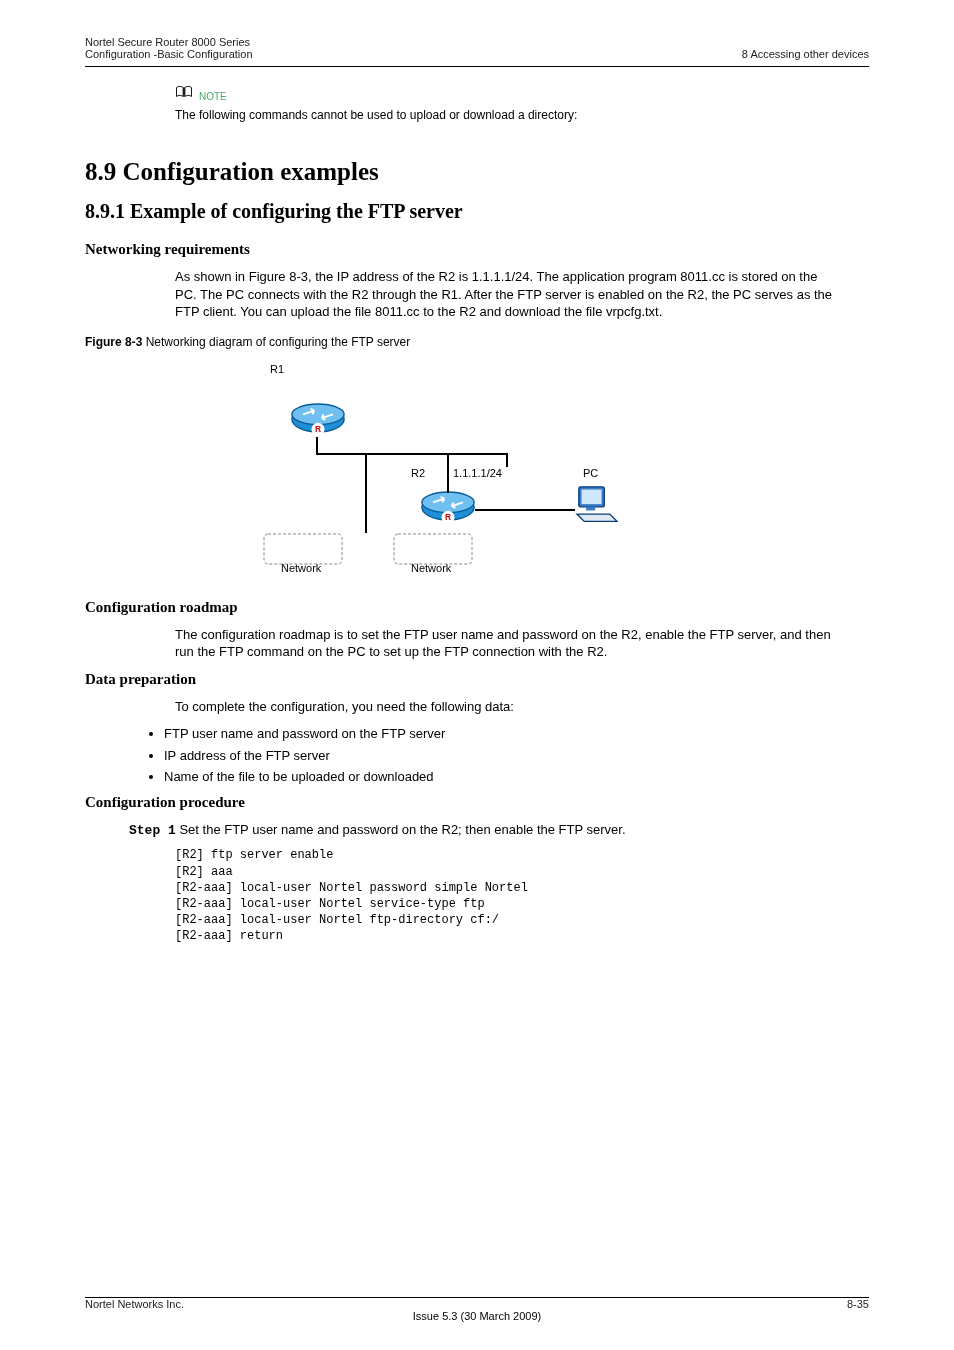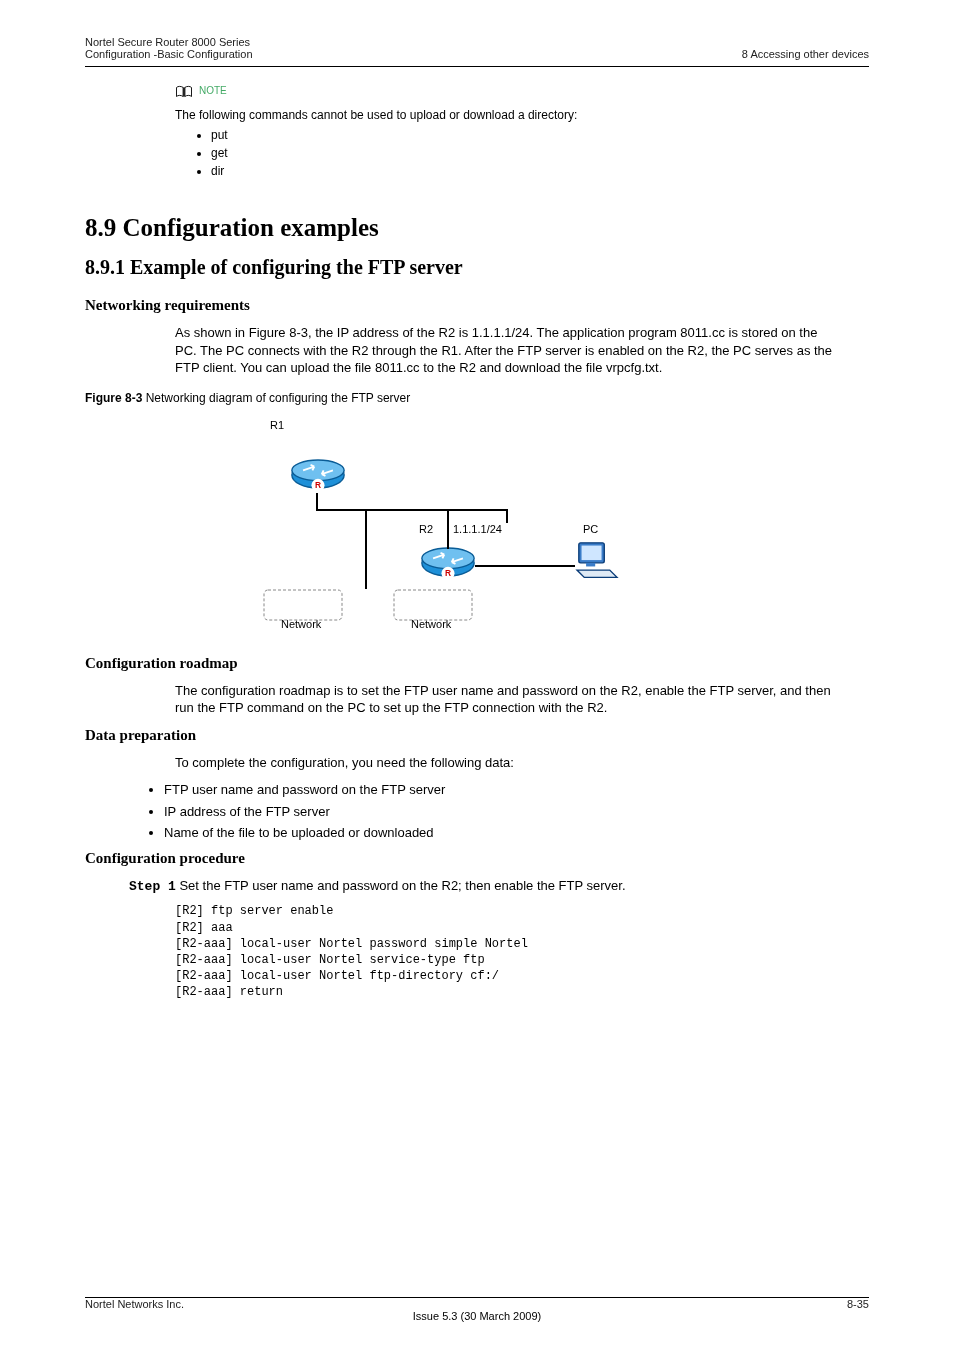--- a/index.html
+++ b/index.html
@@ -19,21 +19,21 @@
     .header-row {
       display: flex;
       justify-content: space-between;
       font-size: 11px;
       color: #222;
       margin-bottom: 6px;
     }
     .header-line { margin-bottom: 18px; }
 
     .note-block { margin-left: 90px; margin-right: 40px; margin-bottom: 6px; }
-    .note-head { display: flex; align-items: flex-start; gap: 6px; margin-bottom: 6px; }
+    .note-head { display: flex; align-items: flex-end; gap: 6px; margin-bottom: 6px; }
     .note-head .label { font-size: 10px; color: #4a6; }
     .note-open-icon { width: 18px; height: 14px; }
     .note-text { font-size: 12px; margin-bottom: 6px; }
     .note-ul { margin-left: 36px; font-size: 12px; }
     .note-ul li { margin-bottom: 4px; list-style: disc; }
 
     .h1 {
       font-family: "Palatino Linotype", "Book Antiqua", Georgia, serif;
       font-size: 25px;
       font-weight: bold;
@@ -106,25 +106,20 @@
       <svg class="note-open-icon" viewBox="0 0 24 18">
         <path d="M2 3 C4 1 8 1 11 3 L11 15 C8 13 4 13 2 15 Z" fill="none" stroke="#000" stroke-width="1.2"></path>
         <path d="M22 3 C20 1 16 1 13 3 L13 15 C16 13 20 13 22 15 Z" fill="none" stroke="#000" stroke-width="1.2"></path>
         <line x1="11" y1="3" x2="11" y2="15" stroke="#000" stroke-width="1"></line>
         <line x1="13" y1="3" x2="13" y2="15" stroke="#000" stroke-width="1"></line>
       </svg>
     </span>
     <span class="label">NOTE</span>
   </div>
   <div class="note-text">The following commands cannot be used to upload or download a directory:</div>
-  <ul class="note-ul">
-    <li>put</li>
-    <li>get</li>
-    <li>dir</li>
-  </ul>
 </div>
 
 <div class="h1">8.9 Configuration examples</div>
 <div class="h2">8.9.1 Example of configuring the FTP server</div>
 
 <div class="h3">Networking requirements</div>
 <div class="body-p">As shown in Figure 8-3, the IP address of the R2 is 1.1.1.1/24. The application program 8011.cc is stored on the PC. The PC connects with the R2 through the R1. After the FTP server is enabled on the R2, the PC serves as the FTP client. You can upload the file 8011.cc to the R2 and download the file vrpcfg.txt.</div>
 
 <div class="fig-caption">
   <span class="fig-bold">Figure 8-3</span><span> Networking diagram of configuring the FTP server</span>
@@ -169,21 +164,21 @@
 
   <div class="fig-line-v" style="left:150px; top:94px; height:14px;"></div>
   <div class="fig-line-v" style="left:232px; top:94px; height:14px;"></div>
   <div class="fig-line-v" style="left:291px; top:94px; height:14px;"></div>
 
   <div class="fig-line-v" style="left:232px; top:108px; height:26px;"></div>
 
   <div class="fig-line-h" style="left:260px; top:150px; width:100px;"></div>
 
   <span class="fig-label" style="left:55px; top:4px;">R1</span>
-  <span class="fig-label" style="left:184px; top:108px;padding-left:20px;">R2</span>
+  <span class="fig-label" style="left:176px; top:108px;padding-left:20px;">R2</span>
   <span class="fig-label" style="left:368px; top:108px;">PC</span>
   <span class="fig-label" style="left:238px; top:108px;">1.1.1.1/24</span>
   <span class="fig-label" style="left:66px; top:203px;">Network</span>
   <span class="fig-label" style="left:196px; top:203px;">Network</span>
 
   <svg style="position:absolute; left:48px; top:174px;" width="80" height="32">
     <rect x="1" y="1" width="78" height="30" rx="4" fill="none" stroke="#888" stroke-dasharray="3,2"></rect>
   </svg>
   <svg style="position:absolute; left:178px; top:174px;" width="80" height="32">
     <rect x="1" y="1" width="78" height="30" rx="4" fill="none" stroke="#888" stroke-dasharray="3,2"></rect>

